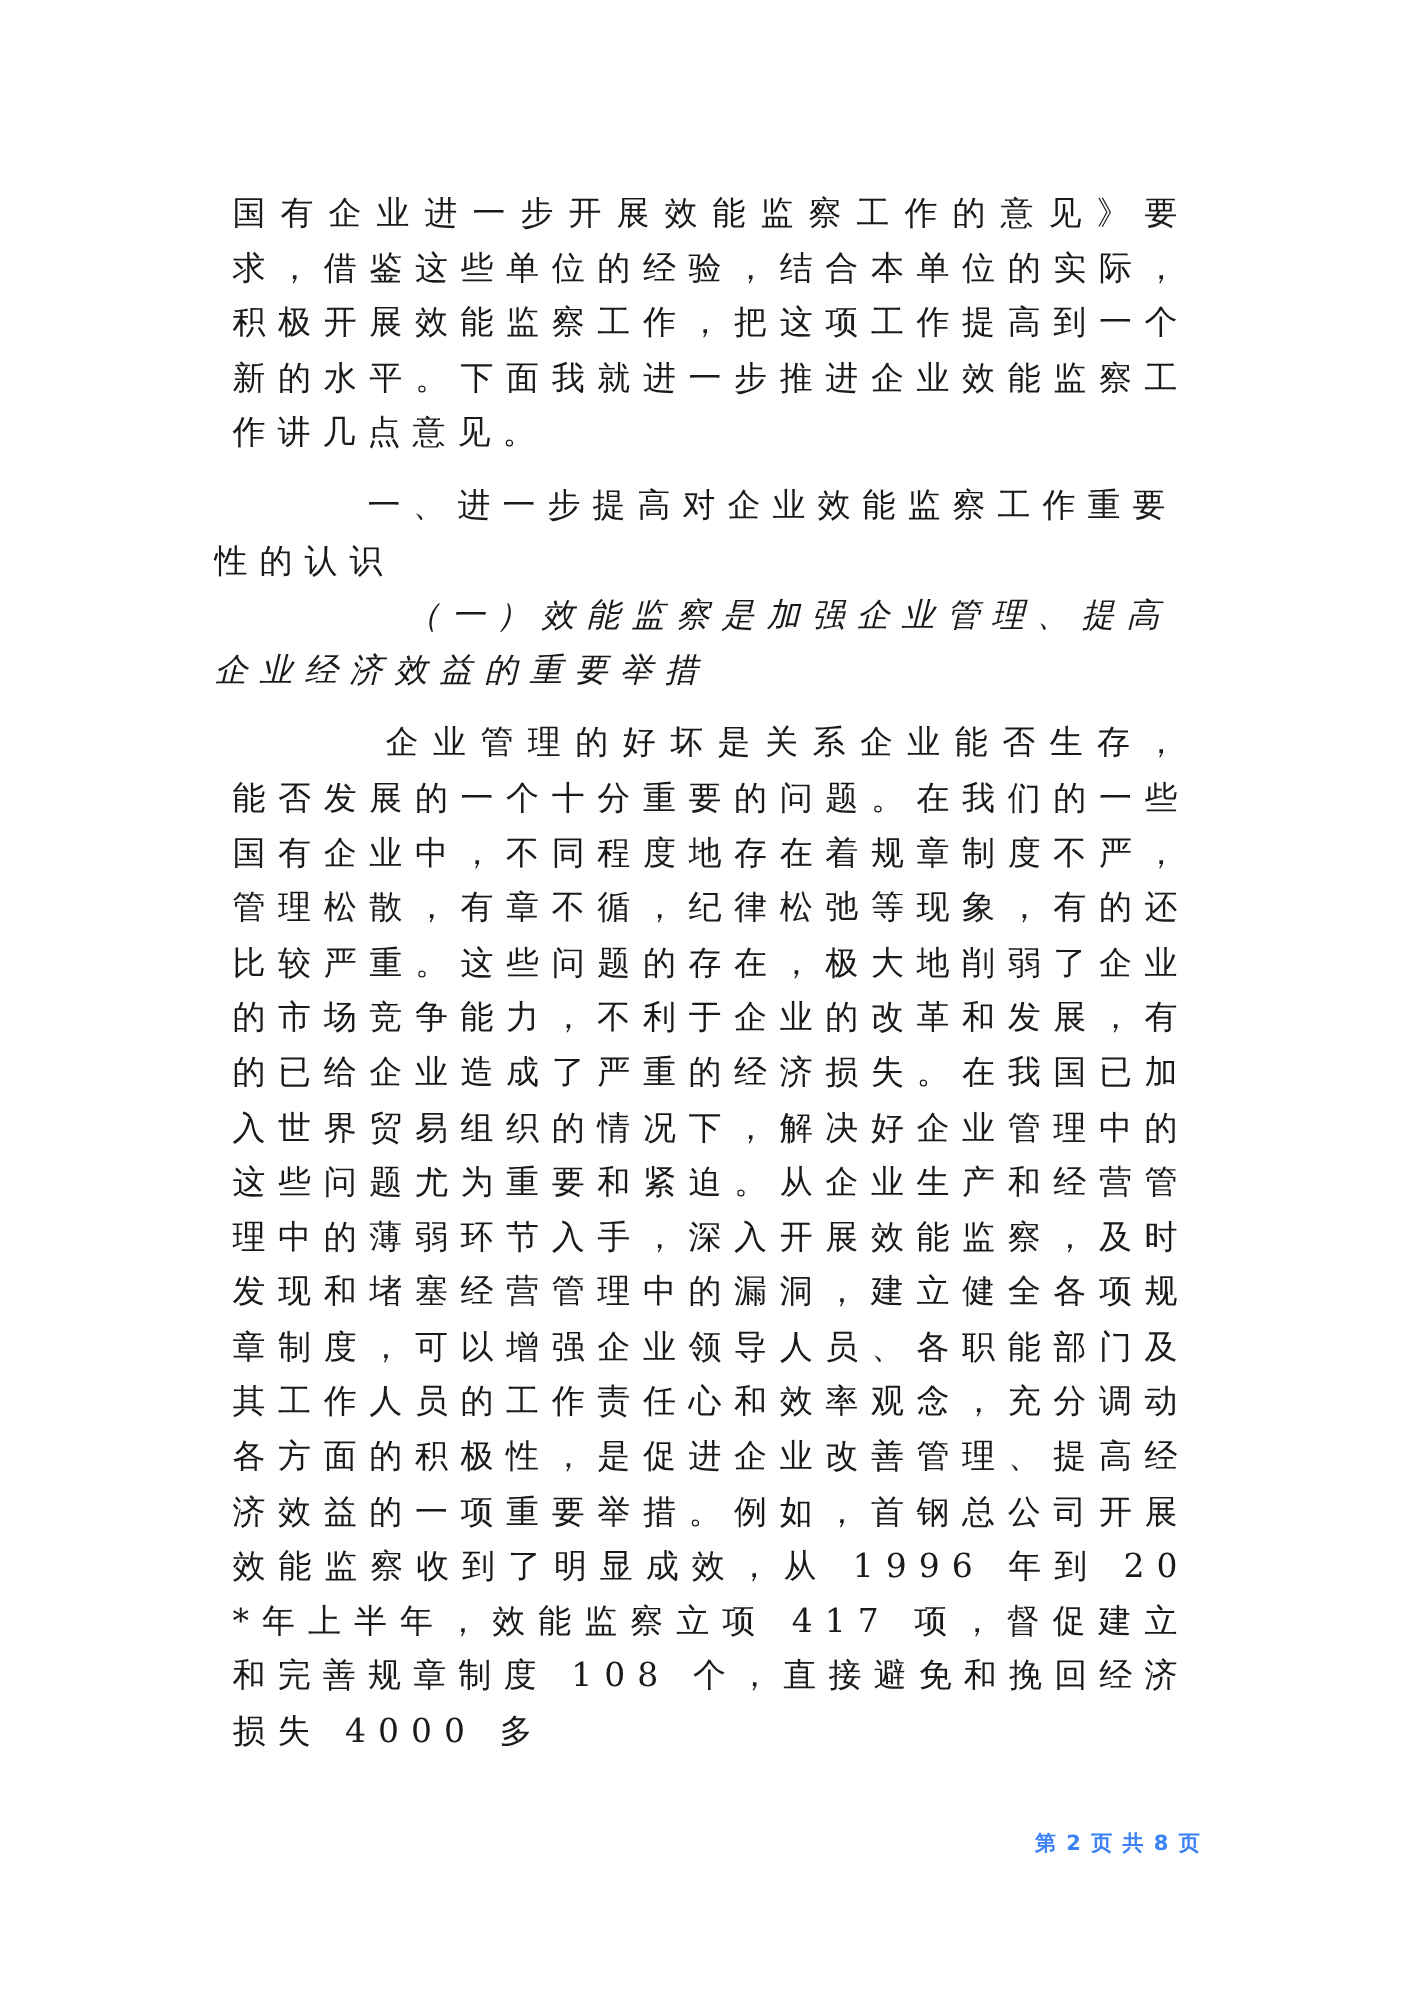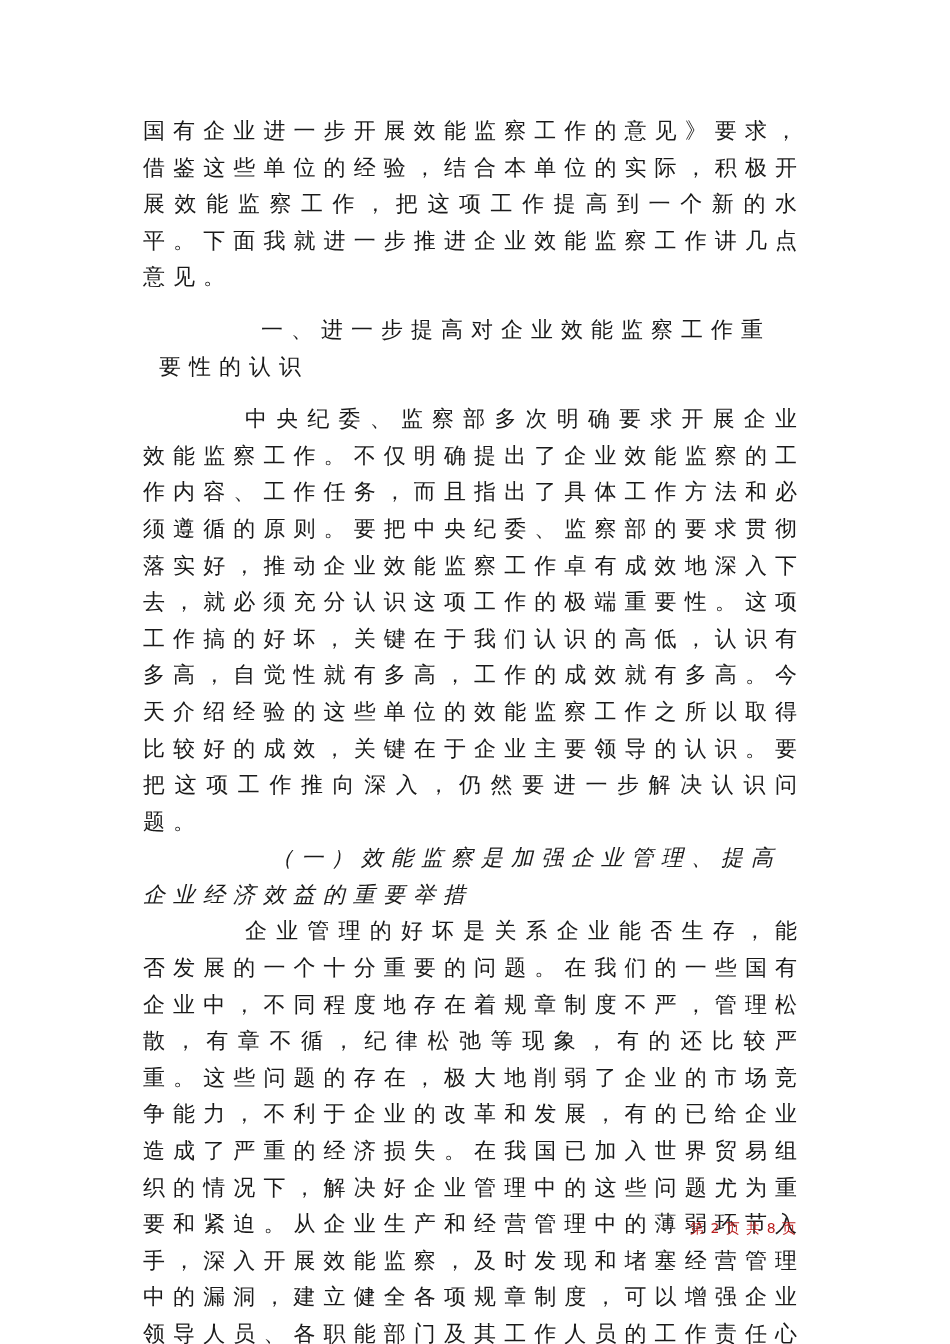--- a/index.html
+++ b/index.html
@@ -8,38 +8,38 @@
     position: absolute;
     left: 143px;
     top: 113px;
     width: 662px;
     font-family: "DejaVu Serif", "Liberation Serif", serif;
     font-size: 22px;
     color: #1a1a1a;
     line-height: 36.6px;
     letter-spacing: 8px;
   }
-  .para { margin: 0; text-align: justify; text-indent: 0; word-break: break-all; }
+  .para { margin: 12px; text-align: justify; text-indent: 0; word-break: break-all; }
   .para.indent { text-indent: 102px; }
-  .heading { margin: 16px; text-indent: 102px; }
+  .heading { margin: 0; text-indent: 102px; }
   .subheading { margin: 0; text-indent: 128px; font-style: italic; }
   .footer {
     position: absolute;
     left: 690px;
     top: 1220px;
     font-family: "DejaVu Sans", "Liberation Sans", sans-serif;
     font-size: 14px;
-    color: #b91c1c;
+    color: #3b82f6;
     letter-spacing: 1px;
+    font-weight: bold;
   }
 </style>
 </head>
 <body>
 
 <div class="page">
   <p class="para">国有企业进一步开展效能监察工作的意见》要求，借鉴这些单位的经验，结合本单位的实际，积极开展效能监察工作，把这项工作提高到一个新的水平。下面我就进一步推进企业效能监察工作讲几点意见。</p>
   <p class="heading">一、进一步提高对企业效能监察工作重要性的认识</p>
-  <p class="para indent">中央纪委、监察部多次明确要求开展企业效能监察工作。不仅明确提出了企业效能监察的工作内容、工作任务，而且指出了具体工作方法和必须遵循的原则。要把中央纪委、监察部的要求贯彻落实好，推动企业效能监察工作卓有成效地深入下去，就必须充分认识这项工作的极端重要性。这项工作搞的好坏，关键在于我们认识的高低，认识有多高，自觉性就有多高，工作的成效就有多高。今天介绍经验的这些单位的效能监察工作之所以取得比较好的成效，关键在于企业主要领导的认识。要把这项工作推向深入，仍然要进一步解决认识问题。</p>
   <p class="subheading">（一）效能监察是加强企业管理、提高企业经济效益的重要举措</p>
   <p class="para indent">企业管理的好坏是关系企业能否生存，能否发展的一个十分重要的问题。在我们的一些国有企业中，不同程度地存在着规章制度不严，管理松散，有章不循，纪律松弛等现象，有的还比较严重。这些问题的存在，极大地削弱了企业的市场竞争能力，不利于企业的改革和发展，有的已给企业造成了严重的经济损失。在我国已加入世界贸易组织的情况下，解决好企业管理中的这些问题尤为重要和紧迫。从企业生产和经营管理中的薄弱环节入手，深入开展效能监察，及时发现和堵塞经营管理中的漏洞，建立健全各项规章制度，可以增强企业领导人员、各职能部门及其工作人员的工作责任心和效率观念，充分调动各方面的积极性，是促进企业改善管理、提高经济效益的一项重要举措。例如，首钢总公司开展效能监察收到了明显成效，从 1996 年到 20*年上半年，效能监察立项 417 项，督促建立和完善规章制度 108 个，直接避免和挽回经济损失 4000 多</p>
 </div>
 
 <div class="footer">第 2 页 共 8 页</div>
 
 </body></html>

